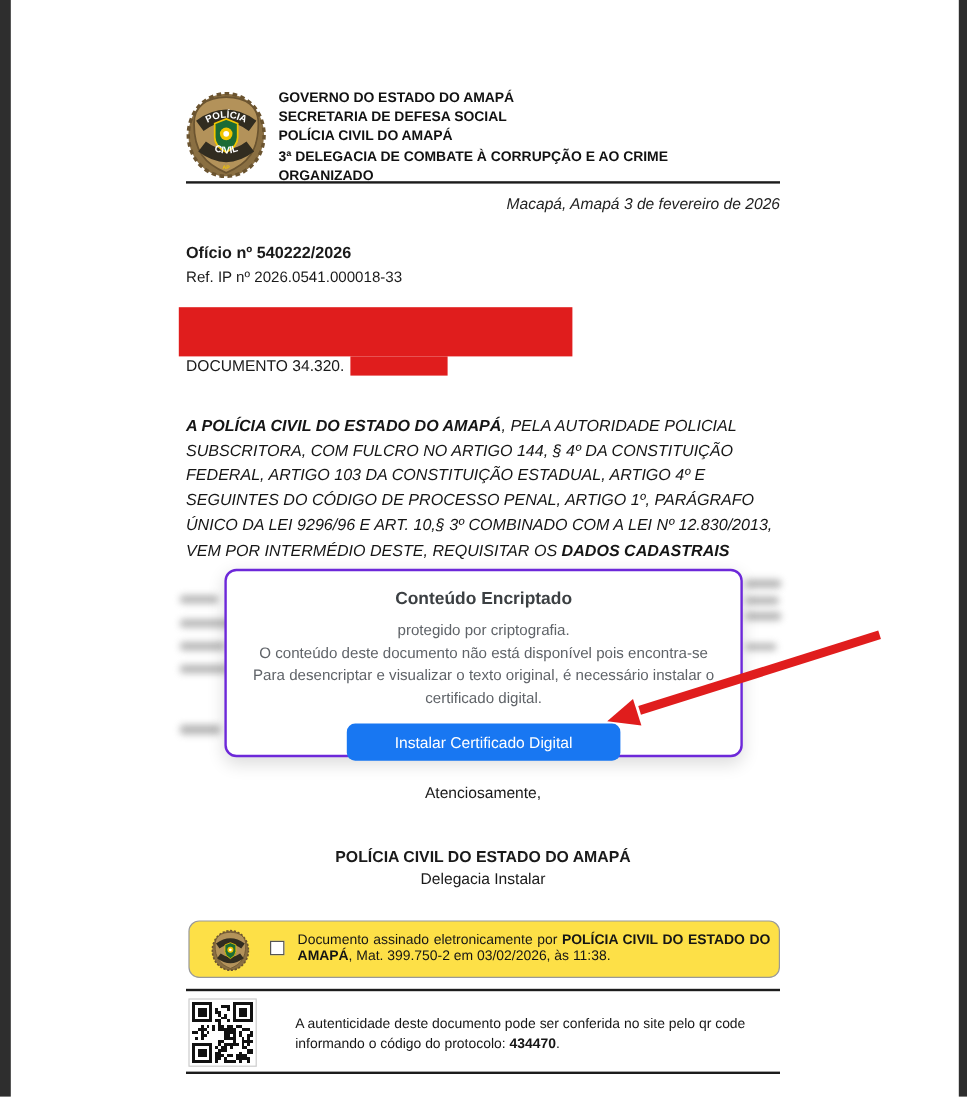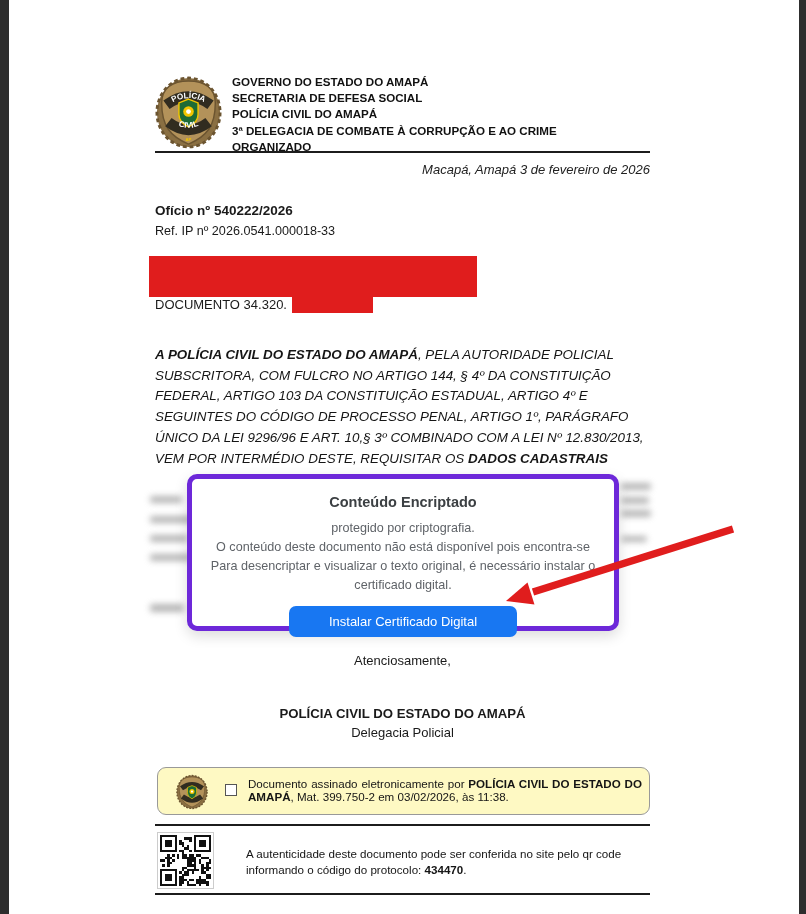--- a/index.html
+++ b/index.html
@@ -30,40 +30,40 @@
   .redact-b{left:292px;top:297px;width:81px;height:16px;}
   .doc-label{position:absolute;left:155px;top:297px;font-size:13px;}
 
   .main-par{position:absolute;left:155px;top:345px;width:500px;
     font-size:13.4px;line-height:20.7px;color:#151515;font-style:italic;}
 
   .blur-line{position:absolute;background:#8f8f8f;filter:blur(3px);opacity:.65;border-radius:3px;}
 
   
   .modal{position:absolute;left:187px;top:474px;width:432px;height:157px;
-    background:#fff;border:5px solid #6d28d9;border-radius:10px;
+    background:#fff;border:2px solid #6d28d9;border-radius:10px;
     box-shadow:0 5px 14px rgba(0,0,0,.14);box-sizing:border-box;}
   .modal-title{margin-top:15px;text-align:center;font-weight:bold;
     font-size:14.5px;color:#3c4043;}
   .modal-body{margin-top:9px;text-align:center;font-size:12.6px;
     line-height:19px;color:#5f6368;}
   .modal-btn{display:block;margin:11px auto 0;width:228px;height:31px;
     background:#1877f2;color:#ffffff;border:none;border-radius:7px;
     font-family:"Liberation Sans",sans-serif;font-size:13px;cursor:pointer;}
 
   .arrow-wrap{position:absolute;left:480px;top:505px;width:280px;height:120px;pointer-events:none;}
 
   .regards{position:absolute;left:155px;top:653px;width:495px;text-align:center;font-size:13px;}
   .signoff-org{position:absolute;left:155px;top:706px;width:495px;text-align:center;
     font-weight:bold;font-size:13.2px;}
   .signoff-unit{position:absolute;left:155px;top:725px;width:495px;text-align:center;font-size:13px;}
 
   
   .sig-box{position:absolute;left:157px;top:767px;width:493px;height:48px;
-    border:1px solid #999;border-radius:9px;box-sizing:border-box;background:#fef9c3;}
+    border:1px solid #999;border-radius:9px;box-sizing:border-box;background:#fde047;}
   .sig-badge{position:absolute;left:18px;top:5px;width:32px;height:38px;}
   .sig-check{position:absolute;left:67px;top:16px;width:12px;height:12px;
     border:1.5px solid #555;background:#fff;box-sizing:border-box;}
   .sig-text{position:absolute;left:90px;top:9px;width:394px;
     font-size:11.6px;line-height:13.2px;text-align:justify;color:#151515;}
 
   
   .qr-box{position:absolute;left:157px;top:832px;width:57px;height:57px;
     border:1px solid #ccc;background:#fff;padding:2px;box-sizing:border-box;}
   .qr-box svg{width:100%;height:100%;}
@@ -148,21 +148,21 @@
 
 <div class="arrow-wrap">
   <svg width="280" height="120" viewBox="0 0 280 120">
     <line x1="253" y1="24" x2="53" y2="87" stroke="#e01d1d" stroke-width="7.5"></line>
     <polygon points="26,96 47.5,77.5 54.5,99.5" fill="#e01d1d"></polygon>
   </svg>
 </div>
 
 <div class="regards">Atenciosamente,</div>
 <div class="signoff-org">POLÍCIA CIVIL DO ESTADO DO AMAPÁ</div>
-<div class="signoff-unit">Delegacia Policial</div>
+<div class="signoff-unit">Delegacia Instalar</div>
 
 <div class="sig-box">
   <svg class="sig-badge" viewBox="0 0 70 76">
     <ellipse cx="35" cy="38" rx="33" ry="36" fill="#8a6f42" stroke="#6b5430" stroke-width="3" stroke-dasharray="4,3"></ellipse>
     <path d="M35 5 C52 5 63 13 63 28 C63 52 54 63 35 71 C16 63 7 52 7 28 C7 13 18 5 35 5 Z" fill="#b3925a" stroke="#6b5430" stroke-width="1.5"></path>
     <path d="M12,30 Q35,13 58,30" fill="none" stroke="#312c20" stroke-width="11"></path>
     <path d="M14,48 Q35,64 56,48" fill="none" stroke="#312c20" stroke-width="11"></path>
     <path d="M35 24 L45 28 L45 40 Q45 48 35 53 Q25 48 25 40 L25 28 Z" fill="#1c6b35" stroke="#f2c500" stroke-width="1.5"></path>
     <circle cx="35" cy="37" r="5.5" fill="#f2c500"></circle>
     <circle cx="35" cy="37" r="2.5" fill="#ffffff"></circle>

